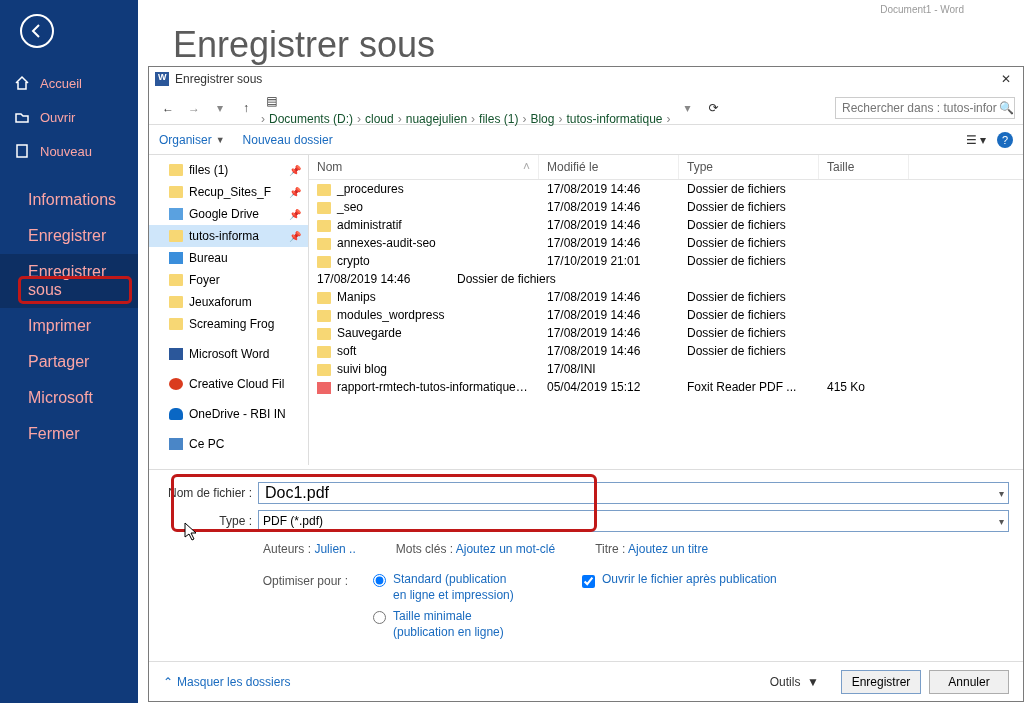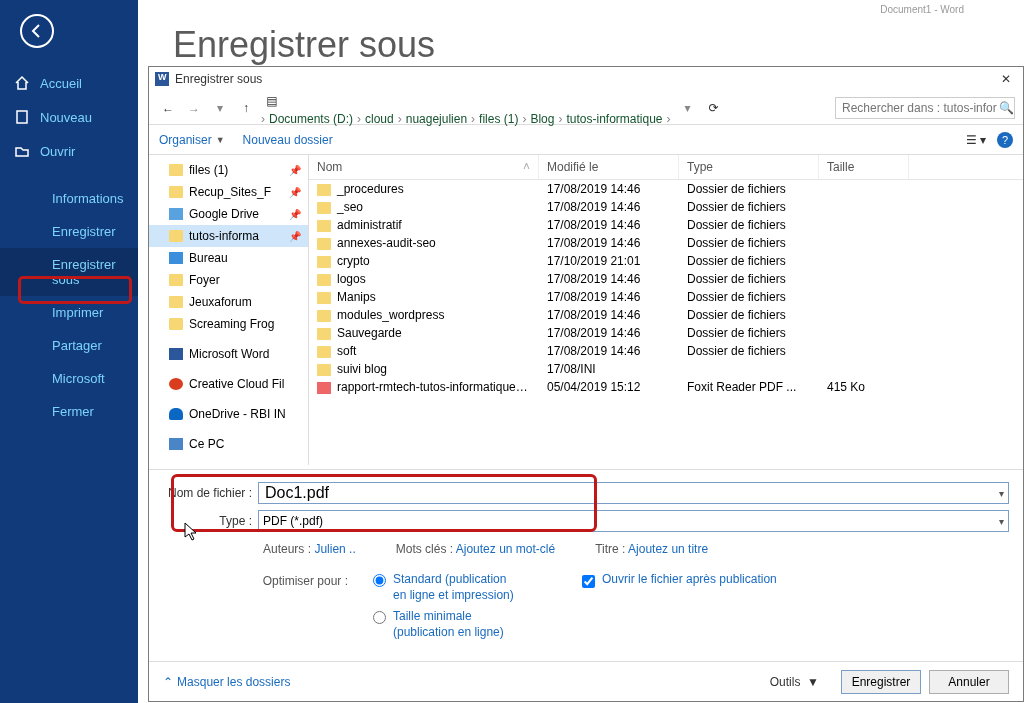--- a/index.html
+++ b/index.html
@@ -1,26 +1,26 @@
 <!DOCTYPE html>
 <html><head>
 <meta charset="utf-8">
 <style>
   * { box-sizing: border-box; font-family: "Segoe UI", Arial, sans-serif; }
   html, body { margin:0; padding:0; width:1024px; height:703px; overflow:hidden; background:#f3f3f3; }
   .word-app { position:relative; width:1024px; height:703px; background:#fff; }
   .word-title { position:absolute; top:4px; right:60px; color:#9a9a9a; font-size:10px; }
-  .sidebar-blue { position:absolute; left:0; top:0; width:138px; height:703px; background:#103a7a; color:#7dd3fc; }
+  .sidebar-blue { position:absolute; left:0; top:0; width:138px; height:703px; background:#103a7a; color:#fca5a5; }
   .back-circle { width:34px; height:34px; border:2px solid #fff; border-radius:50%; margin:14px 0 0 20px; display:flex; align-items:center; justify-content:center; cursor:pointer; }
   .back-circle svg { fill:none; stroke:#fff; stroke-width:2; }
   .blue-nav { list-style:none; margin:18px 0 0 0; padding:0; }
   .blue-nav li { padding:9px 14px; font-size:13px; display:flex; align-items:center; gap:10px; cursor:pointer; }
   .blue-nav li.selected { background:#0d2f63; }
   .blue-nav li .icon { width:16px; height:16px; display:inline-block; }
-  .blue-nav li.no-icon { padding-left:52px; font-size:13px;align-items:center; }
+  .blue-nav li.no-icon { padding-left:28px; font-size:16px;align-items:center; }
   .red-highlight-sidebar { position:absolute; left:18px; top:276px; width:114px; height:28px; border:3px solid #c01818; border-radius:5px; pointer-events:none; }
   .saveas-title { position:absolute; left:173px; top:24px; font-size:36px; font-weight:300; color:#5b5b5b; }
   
   .dialog { position:absolute; left:148px; top:66px; width:876px; height:636px; background:#fff; border:1px solid #7a7a7a; }
   .dlg-titlebar { height:24px; display:flex; align-items:center; padding:0 6px; font-size:12px; color:#333; }
   .dlg-titlebar .word-icon { width:14px; height:14px; background:#2b579a; margin-right:6px; position:relative; }
   .dlg-titlebar .word-icon::after { content:"W"; color:#fff; font-size:9px; font-weight:bold; position:absolute; left:3px; top:0; }
   .dlg-titlebar .close { margin-left:auto; cursor:pointer; padding:2px 6px; }
   .dlg-navbar { height:34px; border-bottom:1px solid #ddd; display:flex; align-items:center; padding:0 8px; gap:4px; font-size:12px; }
   .nav-btn { width:22px; height:22px; display:flex; align-items:center; justify-content:center; color:#888; cursor:pointer; }
@@ -102,32 +102,32 @@
           <span class="icon">
             <svg width="16" height="16" viewBox="0 0 16 16" fill="none" stroke="#fff" stroke-width="1.5">
               <path d="M2 8 L8 2 L14 8 M4 7 V14 H12 V7"></path>
             </svg>
           </span>
           <span>Accueil</span>
         </li>
         <li>
           <span class="icon">
             <svg width="16" height="16" viewBox="0 0 16 16" fill="none" stroke="#fff" stroke-width="1.5">
+              <path d="M2 5 H7 L9 7 H14 V13 H2 Z"></path>
+            </svg>
+          </span>
+          <span>Ouvrir</span>
+        </li>
+        <li>
+          <span class="icon">
+            <svg width="16" height="16" viewBox="0 0 16 16" fill="none" stroke="#fff" stroke-width="1.5">
               <rect x="3" y="2" width="10" height="12"></rect>
             </svg>
           </span>
           <span>Nouveau</span>
-        </li>
-        <li>
-          <span class="icon">
-            <svg width="16" height="16" viewBox="0 0 16 16" fill="none" stroke="#fff" stroke-width="1.5">
-              <path d="M2 5 H7 L9 7 H14 V13 H2 Z"></path>
-            </svg>
-          </span>
-          <span>Ouvrir</span>
         </li>
         <div style="height: 14px;"></div>
         <li class="no-icon">
           <span>Informations</span>
         </li>
         <li class="no-icon">
           <span>Enregistrer</span>
         </li>
         <li class="selected no-icon">
           <span>Enregistrer sous</span>
@@ -274,21 +274,20 @@
               <div class="cell col-type">Dossier de fichiers</div>
               <div class="cell col-size"></div>
             </div>
             <div class="file-row">
               <div class="cell col-name"><span class="folder-ic"></span><span>crypto</span></div>
               <div class="cell col-date">17/10/2019 21:01</div>
               <div class="cell col-type">Dossier de fichiers</div>
               <div class="cell col-size"></div>
             </div>
             <div class="file-row">
-              <div class="cell col-name"><span class="folder-ic"></span><span>logos</span></div>
               <div class="cell col-date">17/08/2019 14:46</div>
               <div class="cell col-type">Dossier de fichiers</div>
               <div class="cell col-size"></div>
             </div>
             <div class="file-row">
               <div class="cell col-name"><span class="folder-ic"></span><span>Manips</span></div>
               <div class="cell col-date">17/08/2019 14:46</div>
               <div class="cell col-type">Dossier de fichiers</div>
               <div class="cell col-size"></div>
             </div>

